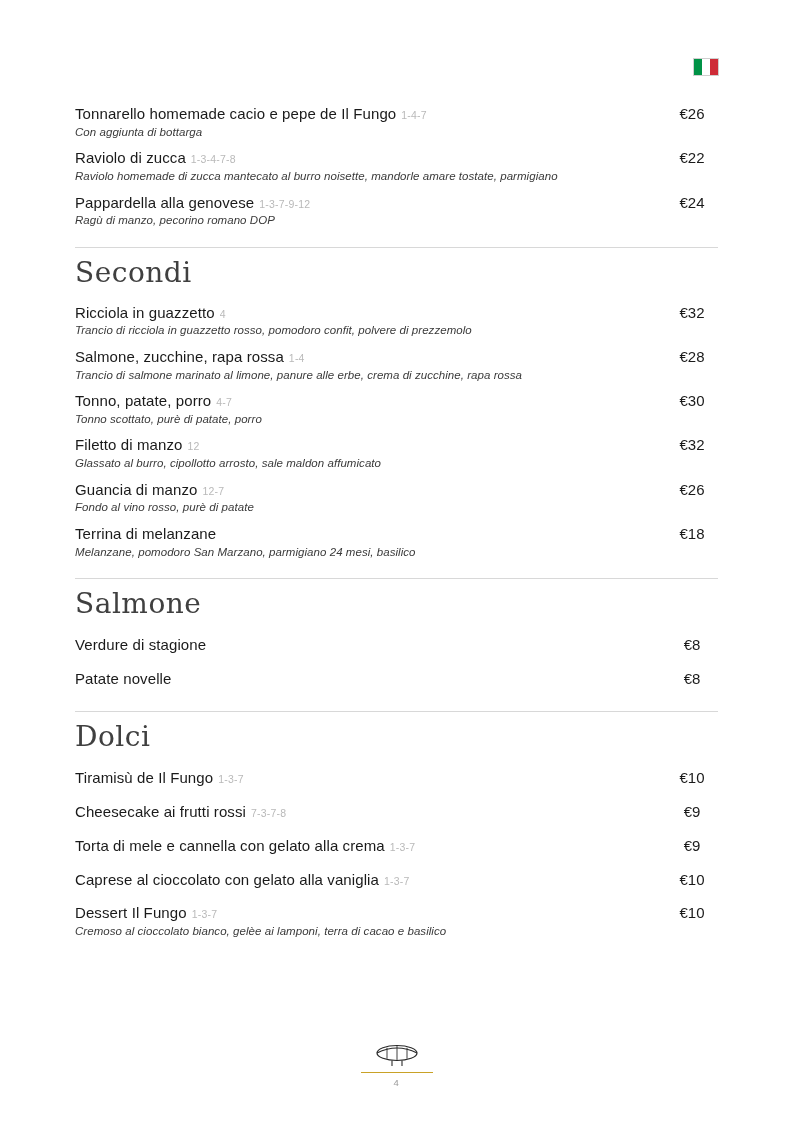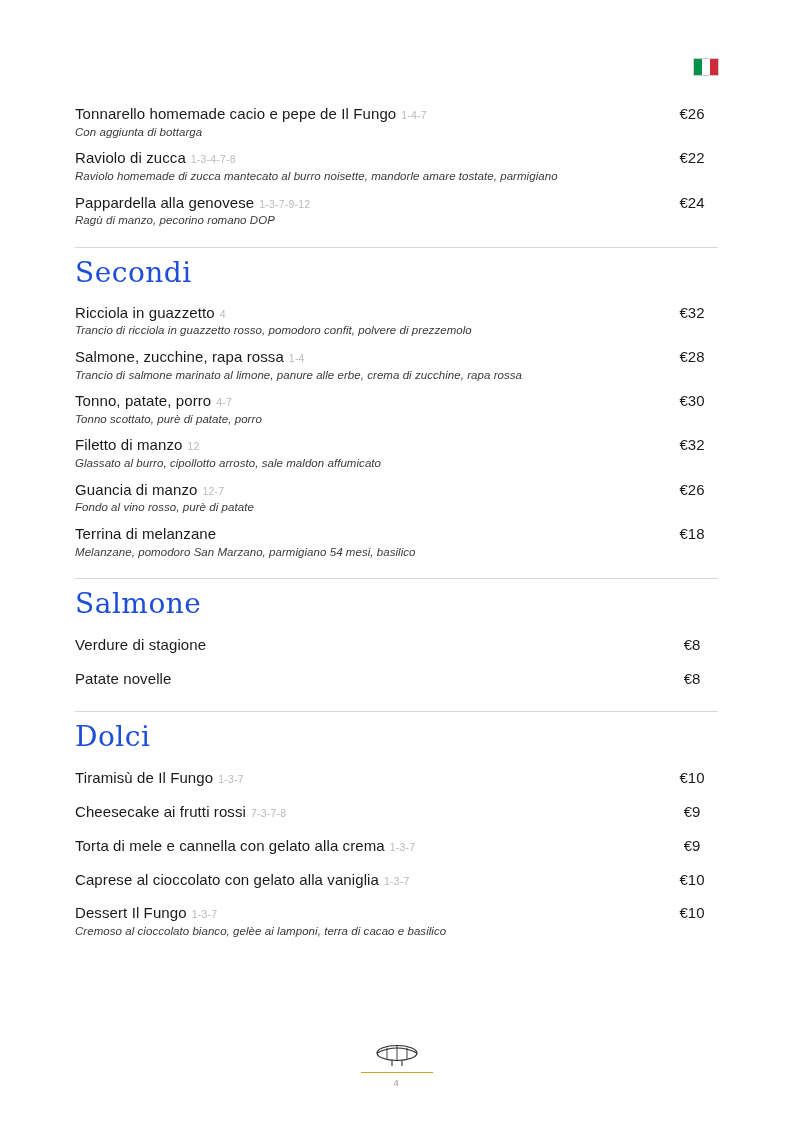--- a/index.html
+++ b/index.html
@@ -93,21 +93,21 @@
   .section {
     margin-top: 16px;
   }
   .section-rule {
     border-top: 1px solid #d8d8d8;
     margin-bottom: 10px;
   }
   .section-title {
     font-family: "DejaVu Serif", "Liberation Serif", serif;
     font-size: 28px;
-    color: #1d4ed8;
+    color: #404040;
     letter-spacing: 0.5px;
     line-height: 1.1;
     margin: 2px 0 8px 0;
     font-weight: 400;
   }
 
   
   .footer {
     position: absolute;
     left: 0;
@@ -236,21 +236,21 @@
           <div class="item-desc">Fondo al vino rosso, purè di patate</div>
         </div>
 
         <div class="item">
           <div class="item-head">
             <div class="item-name">
               <span>Terrina di melanzane</span><span class="allergens"></span>
             </div>
             <div class="price">€18</div>
           </div>
-          <div class="item-desc">Melanzane, pomodoro San Marzano, parmigiano 54 mesi, basilico</div>
+          <div class="item-desc">Melanzane, pomodoro San Marzano, parmigiano 24 mesi, basilico</div>
         </div>
 
       </div>
     </div>
 
     <div class="section">
       <div class="section-rule"></div>
       <div class="section-title">Salmone</div>
 
       <div class="plain-list">

